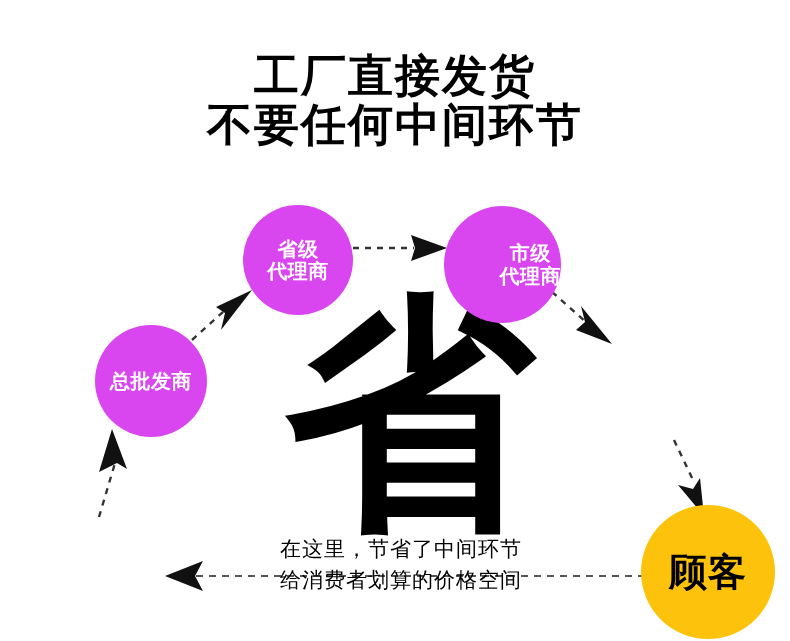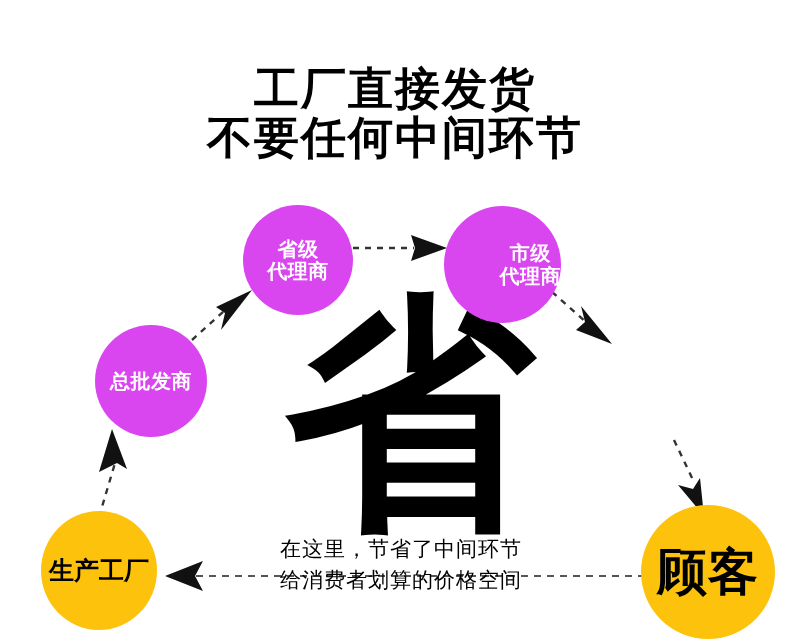--- a/index.html
+++ b/index.html
@@ -17,21 +17,20 @@
   }
 
   
   .title-block {
     position: absolute;
     left: 0;
     top: 52px;
     width: 790px;
     text-align: center;
     line-height: 1.08;
-    margin-top: 13px;
   }
   .title-line {
     display: block;
     color: #000000;
     font-weight: bold;
     font-size: 46px;
     letter-spacing: 2px;
     font-family: "DejaVu Sans", "Liberation Sans", sans-serif;
   }
   .title-line-1 { font-size: 45px; }
@@ -86,21 +85,21 @@
 
   
   #node-zongpifashang { left: 95px;  top: 325px; width: 112px; height: 112px; }
   #node-shengji       { left: 243px; top: 205px; width: 110px; height: 110px; }
   #node-shiji         { left: 444px; top: 206px; width: 117px; height: 117px; justify-content: flex-end; }
   #node-shangchang    { left: 587px; top: 327px; width: 112px; height: 112px; }
   #node-shengchan     { left: 41px;  top: 511px; width: 116px; height: 119px; }
   #node-guke          { left: 641px; top: 505px; width: 134px; height: 134px; }
 
   #node-shengchan .node-label { font-size: 25px; letter-spacing: 0px; }
-  #node-guke .node-label      { font-size: 50px; letter-spacing: 1px; }
+  #node-guke .node-label      { font-size: 38px; letter-spacing: 1px; }
 
   
   #connectors {
     position: absolute;
     left: 0;
     top: 0;
     width: 790px;
     height: 641px;
     z-index: 2;
     pointer-events: none;
@@ -163,23 +162,20 @@
       <line x1="674" y1="440" x2="694" y2="482" stroke="#333333" stroke-width="2.4" stroke-dasharray="6,6"></line>
       <polygon points="704,516 678,485 693,489 700,478" fill="#111111"></polygon>
     </g>
 
     <g>
       <line x1="645" y1="576" x2="196" y2="576" stroke="#555555" stroke-width="1.8" stroke-dasharray="7,6"></line>
       <polygon points="165,576 203,561 195,576 203,591" fill="#111111"></polygon>
     </g>
   </svg>
 
-  <div class="node node-yellow" id="node-shengchan">
-    <span class="node-label">生产工厂</span>
-  </div>
 
   <div class="node node-blue" id="node-zongpifashang">
     <span class="node-label">总批发商</span>
   </div>
 
   <div class="node node-blue" id="node-shengji">
     <span class="node-label">省级
 代理商</span>
   </div>
 

